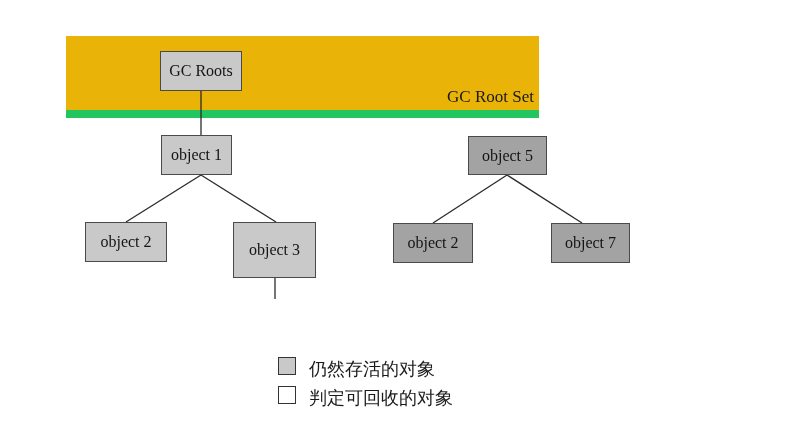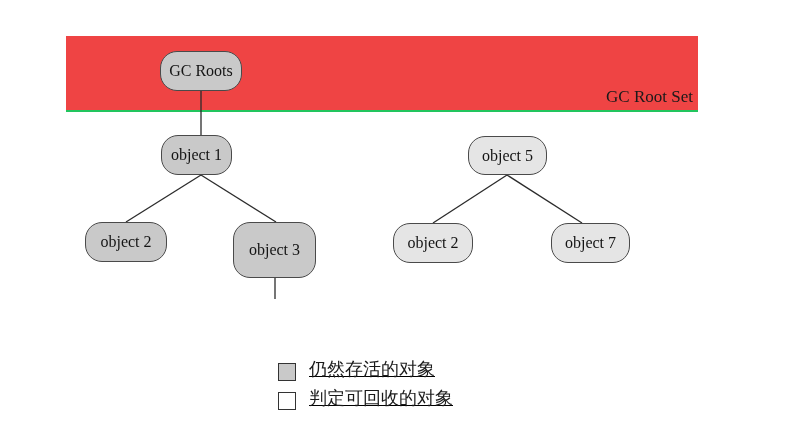--- a/index.html
+++ b/index.html
@@ -12,24 +12,24 @@
     position: relative;
     width: 786px;
     height: 422px;
     background: #ffffff;
     overflow: hidden;
   }
   .banner {
     position: absolute;
     left: 66px;
     top: 36px;
-    width: 632px;
+    width: 473px;
     height: 74px;
-    background: #ef4444;
-    border-bottom: 2px solid #22c55e;
+    background: #eab308;
+    border-bottom: 8px solid #22c55e;
   }
   .banner-label {
     position: absolute;
     right: 5px;
     bottom: 3px;
     font-size: 17px;
     color: #1a1a1a;
     white-space: nowrap;
   }
   .edges-svg {
@@ -41,50 +41,49 @@
     pointer-events: none;
   }
   .edges-svg line {
     stroke: #2b2b2b;
     stroke-width: 1.3;
   }
   .node {
     position: absolute;
     box-sizing: border-box;
     border: 1.5px solid #4a4a4a;
-    border-radius: 17px;
+    border-radius: 0;
     display: flex;
     align-items: center;
     justify-content: center;
     font-size: 16px;
     color: #141414;
     white-space: nowrap;
   }
   .node.gray  { background: #c9c9c9; }
-  .node.white { background: #e5e5e5; }
+  .node.white { background: #a3a3a3; }
 
   .n-gc-roots { left: 160px; top: 51px;  width: 82px; height: 40px; }
   .n-object1  { left: 161px; top: 135px; width: 71px; height: 40px; }
   .n-object2  { left: 85px;  top: 222px; width: 82px; height: 40px; }
   .n-object3  { left: 233px; top: 222px; width: 83px; height: 56px; }
   .n-object4  { left: 235px; top: 299px; width: 82px; height: 39px; }
   .n-object5  { left: 468px; top: 136px; width: 79px; height: 39px; }
   .n-object6  { left: 393px; top: 223px; width: 80px; height: 40px; }
   .n-object7  { left: 543px; top: 223px; width: 79px; height: 40px; margin-left: 8px; }
 
   .legend {
     position: absolute;
     left: 278px;
     top: 357px;
   }
   .legend-row {
     display: flex;
-    align-items: flex-end;
+    align-items: flex-start;
     margin-bottom: 5px;
-    text-decoration: underline;
   }
   .legend-swatch {
     width: 18px;
     height: 18px;
     box-sizing: border-box;
     border: 1.5px solid #333333;
     margin-right: 13px;
     flex: 0 0 auto;
   }
   .legend-swatch.gray  { background: #c9c9c9; }

